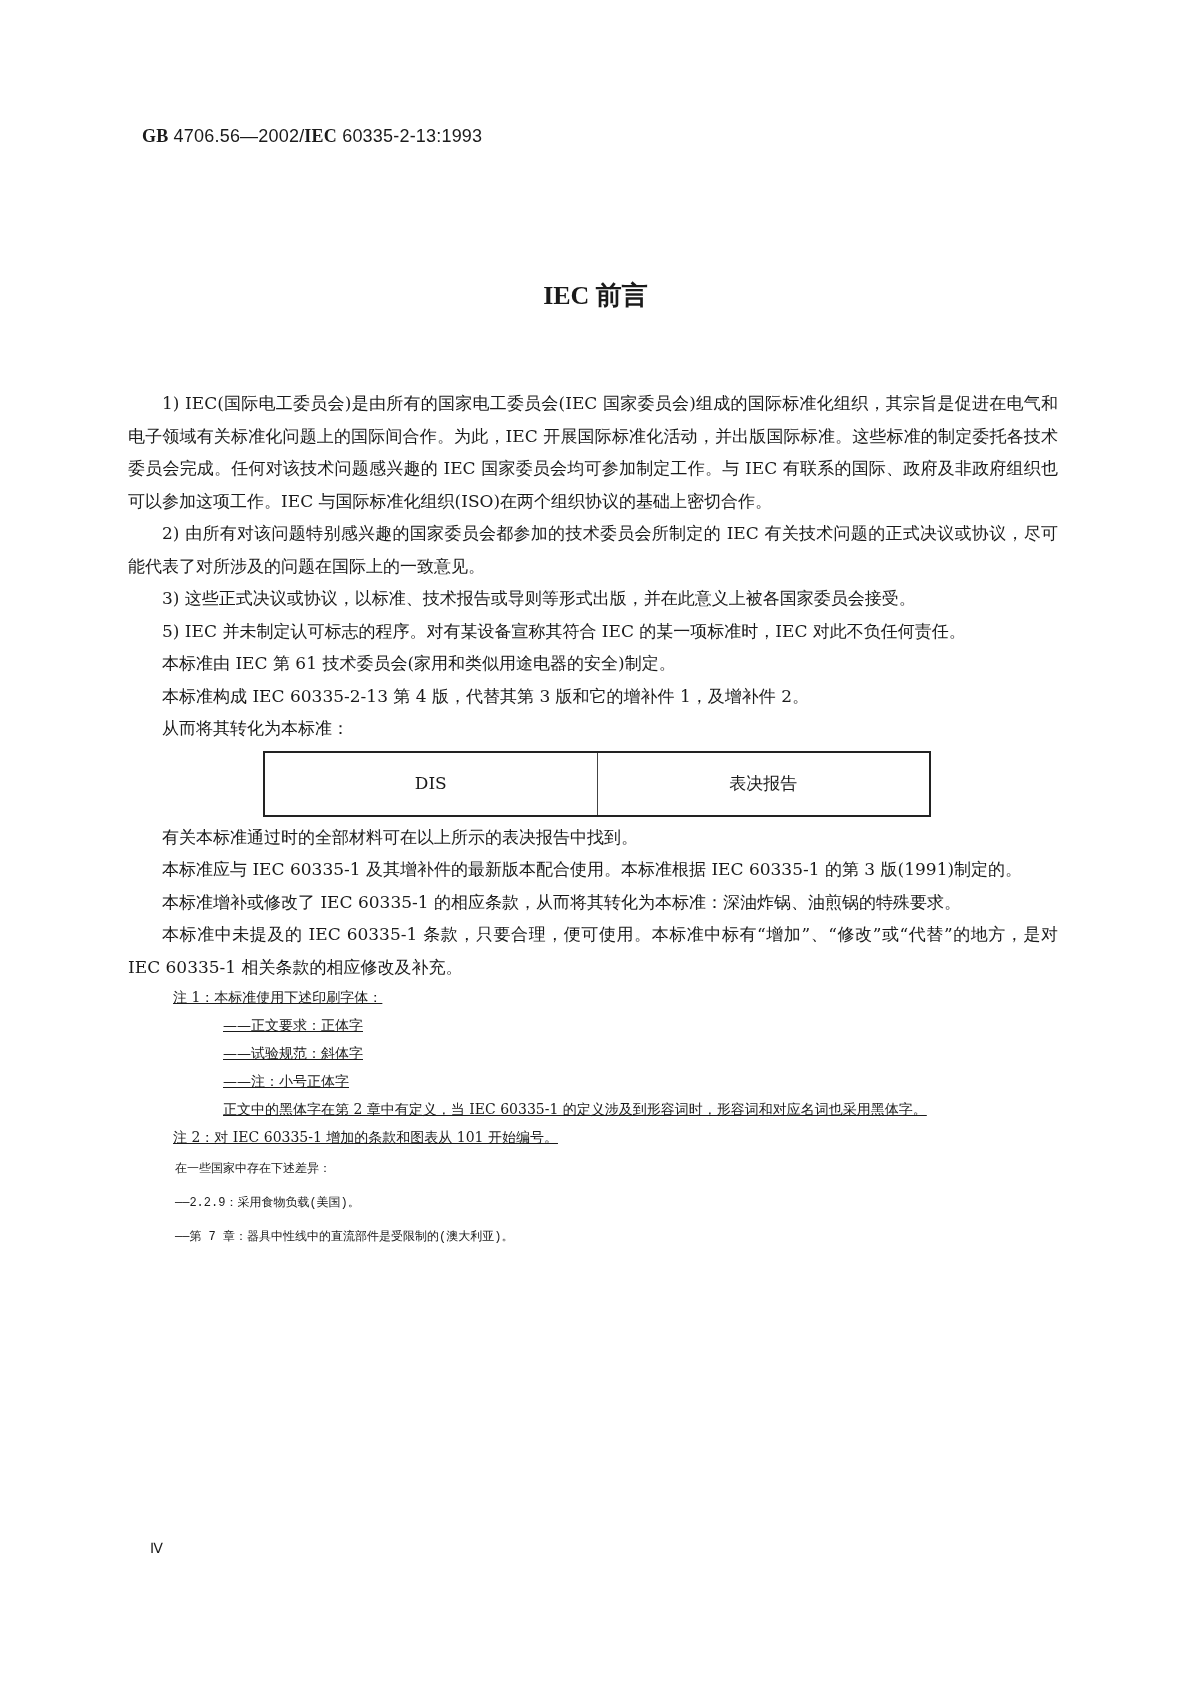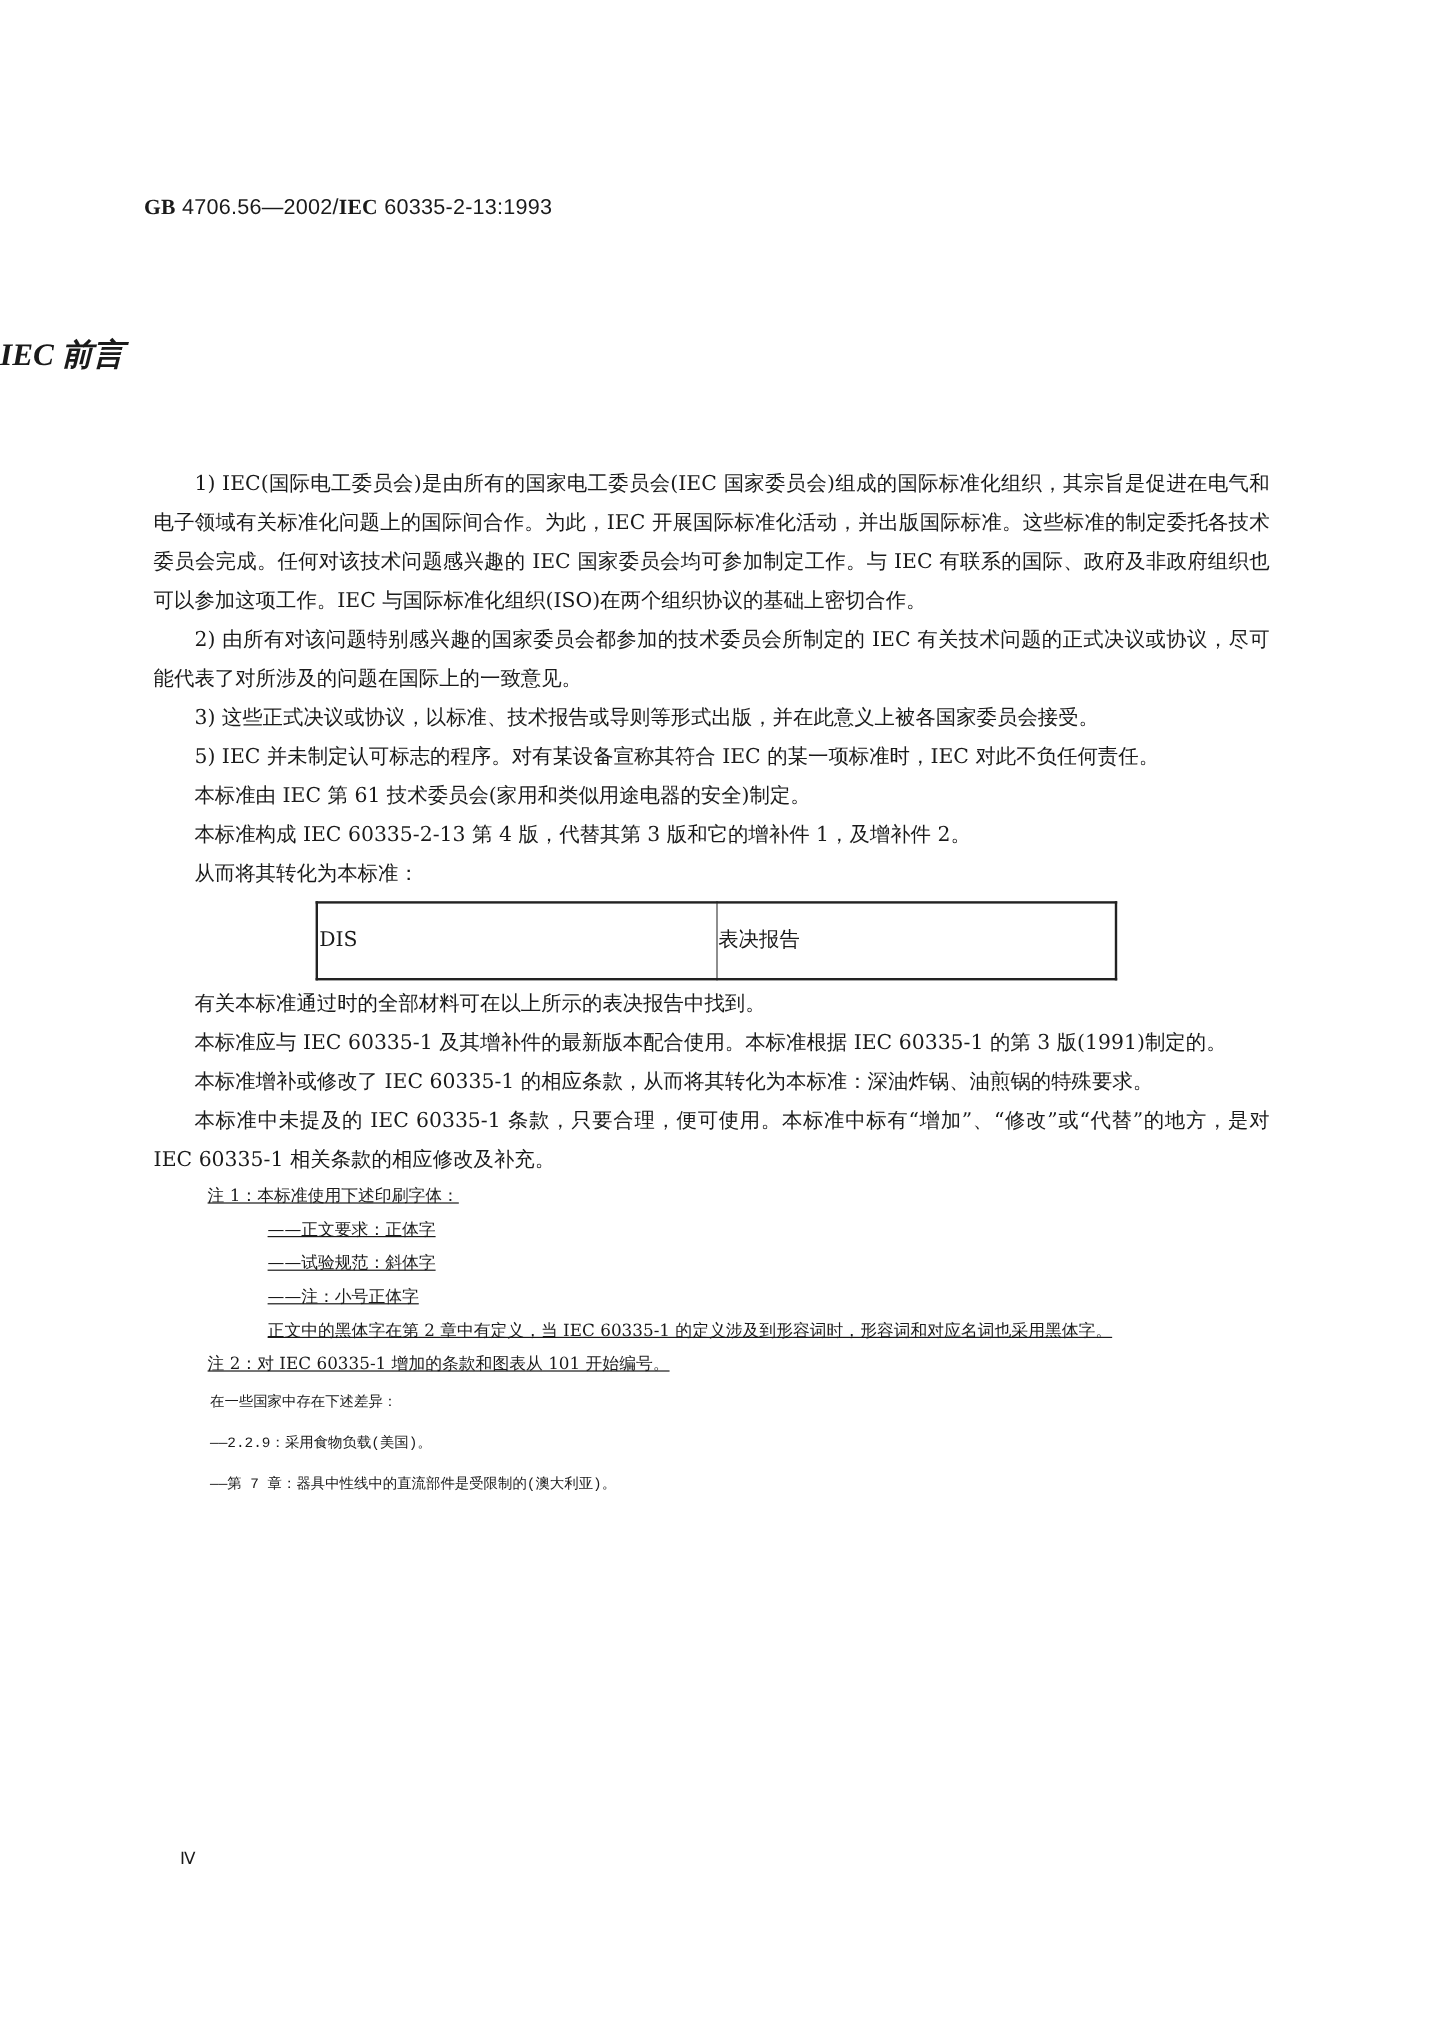--- a/index.html
+++ b/index.html
@@ -2,43 +2,41 @@
 <html><head>
   <meta charset="utf-8">
   <style>
     html, body { margin: 0; padding: 0; background: #ffffff; }
     body {
       width: 1191px; height: 1684px; position: relative; overflow: hidden;
       font-family: "DejaVu Serif", "Liberation Serif", serif;
       color: #1a1a1a;
     }
     .header {
-      position: absolute; left: 120px; top: 126px;
+      position: absolute; left: 142px; top: 126px;
       font-size: 18px; letter-spacing: 0.2px;
       font-family: "Liberation Sans", "DejaVu Sans", sans-serif;
-      margin-top: 36px;
     }
     .header b { font-family: "Liberation Serif", "DejaVu Serif", serif; font-weight: bold; }
     .title {
       position: absolute; left: 0; width: 1191px; top: 278px;
-      font-size: 26px; font-weight: bold;
+      text-align: center; font-size: 26px; font-weight: bold;
       font-family: "Liberation Serif", "DejaVu Serif", serif;
-      font-style: italic;
     }
     .body {
       position: absolute; left: 128px; top: 387px; width: 930px;
       font-size: 17px; line-height: 32.5px;
     }
     .p { text-indent: 2em; margin: 0; text-align: justify; }
     table.ref {
       margin: 6px 0 4px 135px; width: 668px; border-collapse: collapse;
       border: 2px solid #222; font-size: 17px;
     }
     table.ref td {
-      border: 1px solid #444; height: 60px; width: 50%;
+      border: 1px solid #444; text-align: center; height: 60px; width: 50%;
     }
     .note { font-size: 14px; line-height: 28px; margin: 0; text-decoration: underline; }
     .note1 { padding-left: 45px; }
     .note-sub { padding-left: 95px; }
     .note-cont { padding-left: 95px; padding-right: 10px; }
     .note2 { padding-left: 45px; }
     .diff { margin: 2px; padding-left: 45px; font-size: 12px; line-height: 32px; font-family: Liberation Mono, monospace; }
     .pagenum {
       position: absolute; left: 150px; top: 1540px; font-size: 14px;
       font-family: "Liberation Serif", serif;

